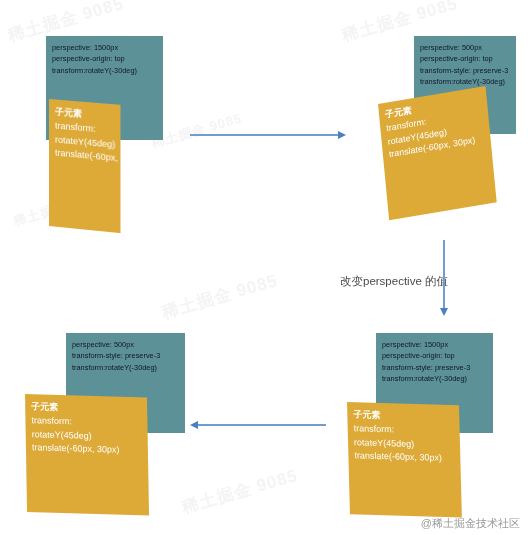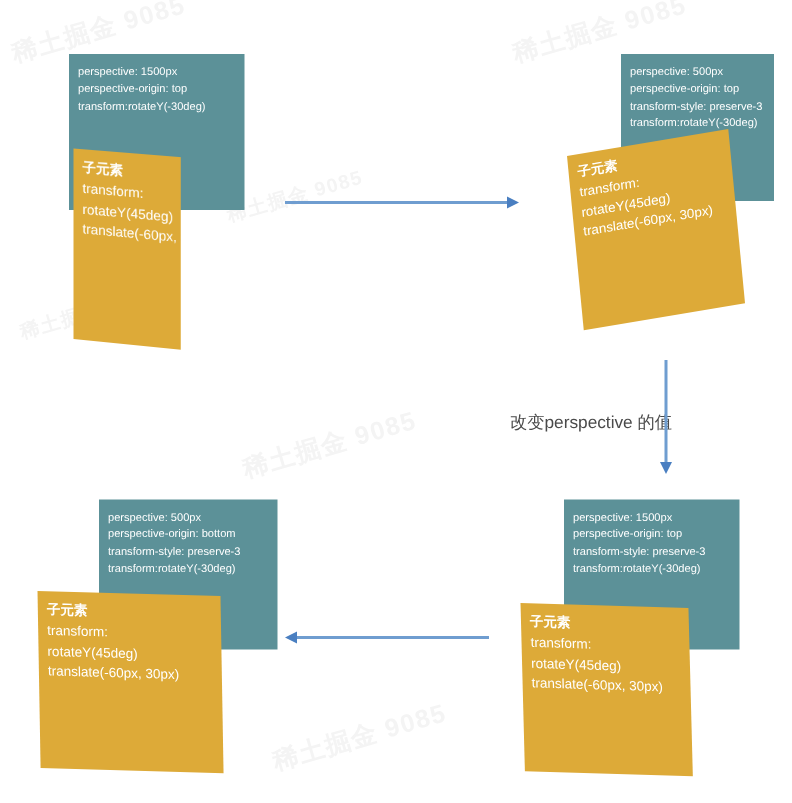--- a/index.html
+++ b/index.html
@@ -36,21 +36,21 @@
   }
   .wm.small { font-size: 13px; }
 
   
   .panel {
     position: absolute;
     box-sizing: border-box;
   }
   .teal {
     background: #5c9198;
-    color: #ffffff;
+    color: #0f172a;
   }
   .gold {
     background: #ddaa38;
     color: #ffffff;
   }
   .code {
     font-family: "Liberation Sans", sans-serif;
     font-size: 7.4px;
     line-height: 11.4px;
     white-space: nowrap;
@@ -209,21 +209,20 @@
         <span class="ln">transform:</span>
         <span class="ln">rotateY(45deg)</span>
         <span class="ln">translate(-60px, 30px)</span>
       </div>
     </div>
   </div>
 
   <div class="panel teal" id="fig4-teal">
     <div class="teal-inner code">
       <span class="ln">perspective: 500px</span>
-      <span class="ln">perspective-origin: bottom</span>
       <span class="ln">transform-style: preserve-3</span>
       <span class="ln">transform:rotateY(-30deg)</span>
     </div>
   </div>
   <div class="panel gold" id="fig4-gold">
     <div class="gold-inner">
       <span class="child-label">子元素</span>
       <div class="child-body">
         <span class="ln">transform:</span>
         <span class="ln">rotateY(45deg)</span>
@@ -235,14 +234,15 @@
   <div class="arrow-line-h" style="left:190px; top:134px; width:148px;"></div>
   <div class="arrow-head ah-right" style="left:338px; top:130.5px;"></div>
 
   <div class="arrow-label" style="left:340px; top:274px;">改变perspective 的值</div>
   <div class="arrow-line-v" style="left:443px; top:240px; height:68px;"></div>
   <div class="arrow-head ah-down" style="left:439.5px; top:308px;"></div>
 
   <div class="arrow-line-h" style="left:198px; top:424px; width:128px;"></div>
   <div class="arrow-head ah-left" style="left:190px; top:420.5px;"></div>
 
+  <div class="footer">@稀土掘金技术社区</div>
 
 </div>
 
 </body></html>

